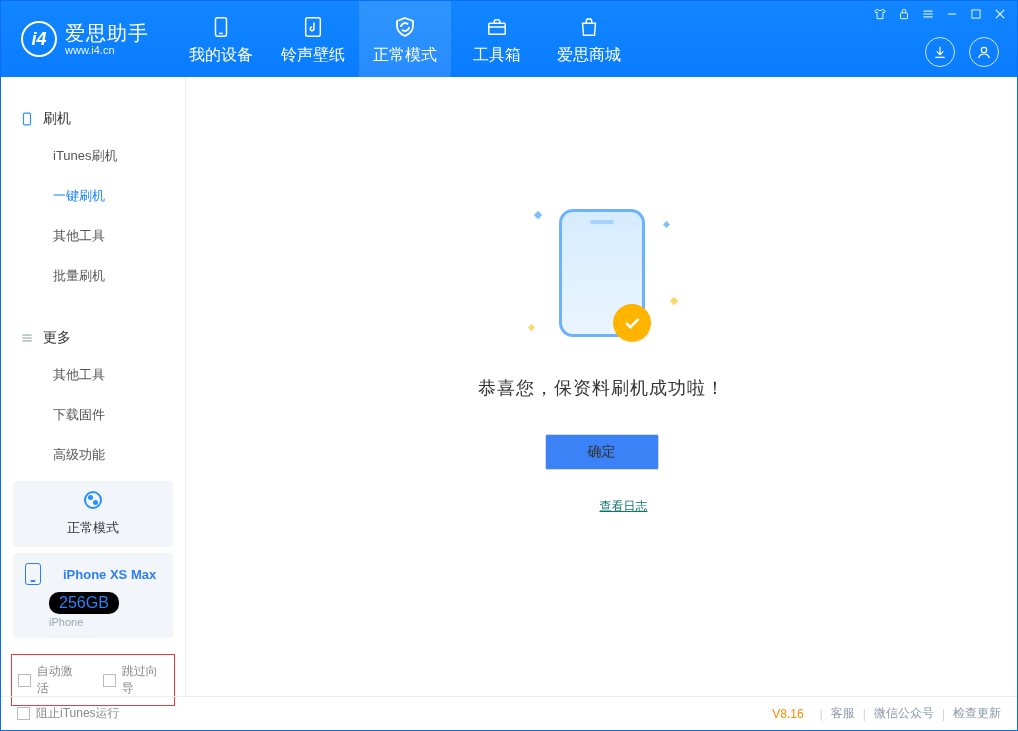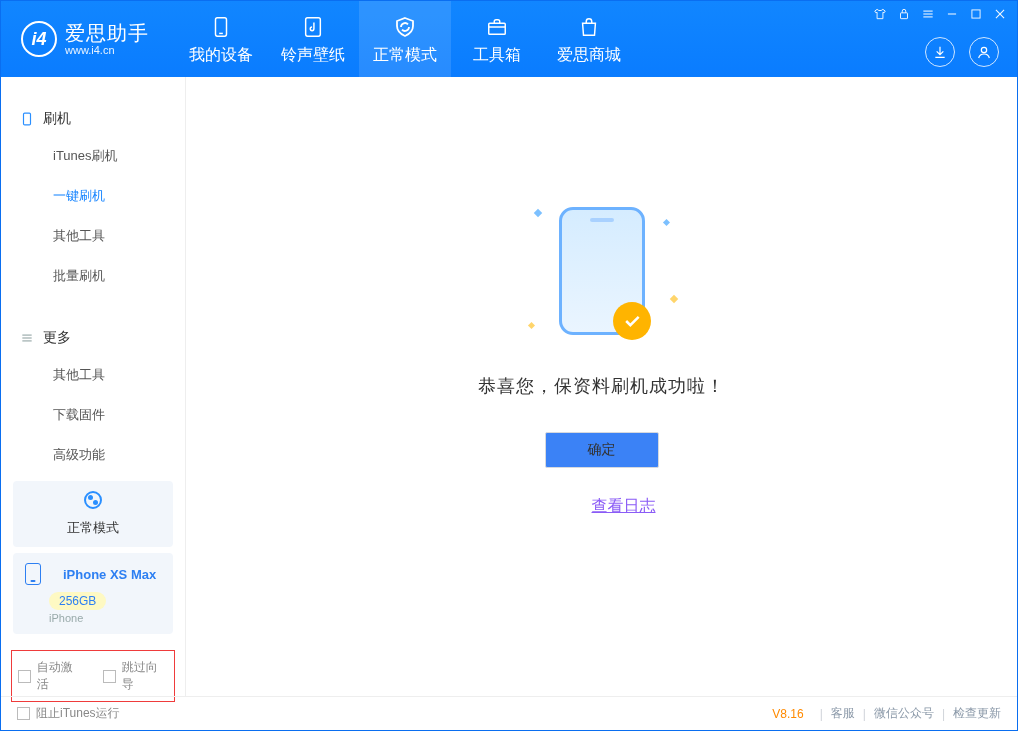--- a/index.html
+++ b/index.html
@@ -30,38 +30,38 @@
 .sidebar-spacer { flex:1; }
 .mode-box { margin:6px 12px; background:#f2f6fb; border-radius:4px; padding:10px 12px; display:flex; align-items:center; gap:10px; font-size:13px; color:#333;flex-direction:column; }
 .mode-ic { width:18px; height:18px; border-radius:50%; border:2px solid #2a8fff; position:relative; }
 .mode-ic:before, .mode-ic:after { content:""; position:absolute; background:#2a8fff; width:5px; height:5px; border-radius:50%; }
 .mode-ic:before { top:2px; left:2px; }
 .mode-ic:after { bottom:2px; right:2px; }
 .device-box { margin:0 12px 10px; background:#f2f6fb; border-radius:4px; padding:10px 12px; }
 .device-head { display:flex; align-items:center; gap:22px; font-size:13px; font-weight:600; color:#2d7ff2; }
 .dev-ic { width:16px; height:22px; border:1.6px solid #2d7ff2; border-radius:3px; position:relative; }
 .dev-ic:after { content:""; position:absolute; bottom:2px; left:50%; transform:translateX(-50%); width:5px; height:2px; background:#2d7ff2; border-radius:1px; }
-.cap-badge { display:inline-block; margin:7px 0 2px 24px; background:#fef9c3; color:#2d7ff2; font-size:12px; padding:2px 10px; border-radius:10px; }
+.cap-badge { display:inline-block; margin:7px 0 2px 24px; background:#000000; color:#2d7ff2; font-size:16px; padding:2px 10px; border-radius:10px; }
 .dev-sub { margin-left:24px; font-size:11px; color:#9aa; }
 .opt-row { margin:6px 10px 8px; border:1.6px solid #ef3b3b; padding:8px 6px; display:flex; gap:20px; align-items:center; }
 .chk { display:flex; align-items:center; gap:6px; font-size:12px; color:#888; cursor:pointer; }
 .chkbox { width:13px; height:13px; border:1px solid #bbb; background:#fff; }
 .content { flex:1; display:flex; flex-direction:column; align-items:center; justify-content:center; gap:28px; padding-bottom:60px; }
 .phone-illus { position:relative; width:170px; height:150px; display:flex; align-items:center; justify-content:center; }
 .phone { width:86px; height:128px; border:3px solid #6db2ff; border-radius:14px; background:linear-gradient(180deg,#d5ecff,#eaf5ff); position:relative; }
 .phone:before { content:""; position:absolute; top:8px; left:50%; transform:translateX(-50%); width:24px; height:4px; background:#a9d1ff; border-radius:2px; }
 .spark { position:absolute; width:6px; height:6px; background:#7cc0ff; transform:rotate(45deg); }
 .spark.s1 { top:14px; left:18px; }
 .spark.s2 { bottom:18px; left:12px; width:5px; height:5px; background:#ffd56b; }
 .spark.s3 { top:24px; right:18px; width:5px; height:5px; }
 .spark.s4 { bottom:44px; right:10px; background:#ffd56b; }
 .check-badge { position:absolute; bottom:6px; left:96px; width:38px; height:38px; background:#ffb400; border-radius:50%; display:flex; align-items:center; justify-content:center; }
 .success-text { font-size:18px; color:#333; letter-spacing:1px; }
 .ok-btn { margin-top:6px; border:1px solid #d6d9de; background:#3b82f6; padding:8px 42px; font-size:14px; color:#333; cursor:pointer; border-radius:2px; }
-.log-link { font-size:16px; color:#8b5cf6; text-decoration:underline; cursor:pointer;margin-left:44px; }
+.log-link { font-size:12px; color:#0f766e; text-decoration:underline; cursor:pointer;margin-left:44px; }
 .footer { height:34px; border-top:1px solid #eee; display:flex; align-items:center; padding:8px 16px; font-size:12px; color:#8a98a8; }
 .footer .left { display:flex; align-items:center; gap:8px; }
 .footer .right { margin-left:auto; display:flex; align-items:center; gap:8px; }
 .vdiv { color:#d0d4da; }
 .flink { cursor:pointer; }
 .ver { color:#ff8a00; margin-right:8px; }
 </style>
 </head>
 <body>
 

